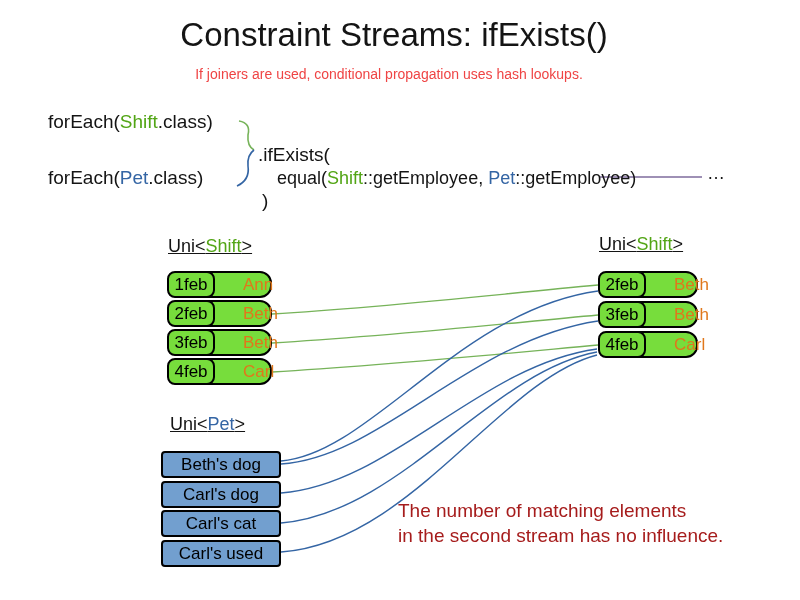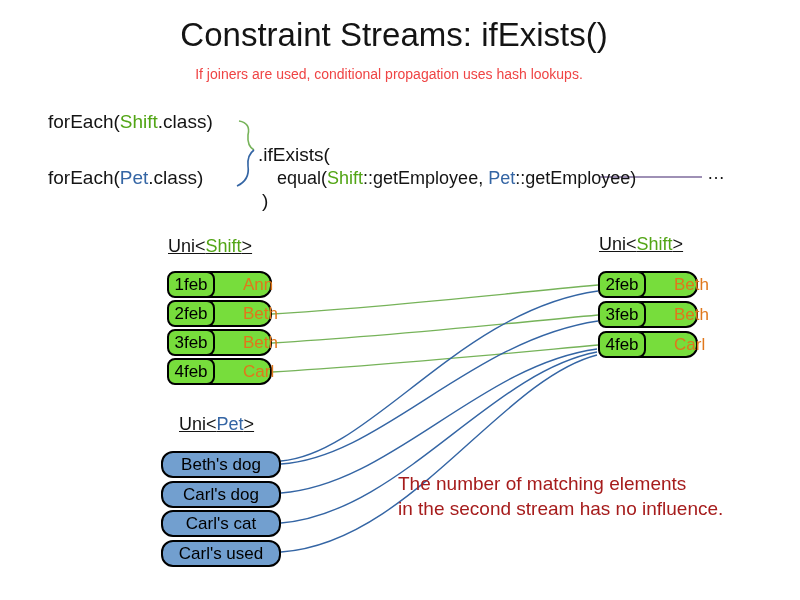--- a/index.html
+++ b/index.html
@@ -23,24 +23,24 @@
   .date-cell{
     position:absolute;left:-2px;top:-2px;height:23px;width:44px;background:#77DD3C;
     border:2px solid #000;border-radius:8px;display:flex;align-items:center;justify-content:center;
     font-size:17px;color:#000;
   }
   .name-cell{
     position:absolute;left:46px;right:0;text-align:center;font-size:17px;
   }
   .pet-row{
     position:absolute;height:23px;width:116px;background:#729FCF;border:2px solid #000;
-    border-radius:12px;display:flex;align-items:center;justify-content:center;
+    border-radius:4px;display:flex;align-items:center;justify-content:center;
     font-size:17px;color:#000;
   }
-  #note{top:471px;left:398px;font-size:19px;line-height:25px;color:#A61C1C;white-space:pre;}
+  #note{top:498px;left:398px;font-size:19px;line-height:25px;color:#A61C1C;white-space:pre;}
   #ellipsis{top:163px;left:707px;font-size:18px;color:#141414;}
   svg path{fill:none;stroke-width:1.4px;}
   svg path.brace{stroke-width:1.6px;}
   svg path.joiner{stroke-width:1.5px;}
 </style>
 </head>
 <body>
 
 <div id="slide">
 
@@ -104,21 +104,21 @@
   </div>
   <div class="row" style="left:598px;top:301px;width:96px;">
     <div class="date-cell">3feb</div>
     <div class="name-cell orange-text">Beth</div>
   </div>
   <div class="row" style="left:598px;top:331px;width:96px;">
     <div class="date-cell">4feb</div>
     <div class="name-cell orange-text">Carl</div>
   </div>
 
-  <div class="abs tbl-label" style="left:170px;top:414px;margin-left:9px;"><span>Uni&lt;</span><span class="blue-text">Pet</span><span>&gt;</span></div>
+  <div class="abs tbl-label" style="left:170px;top:414px;"><span>Uni&lt;</span><span class="blue-text">Pet</span><span>&gt;</span></div>
 
   <div class="pet-row" style="left:161px;top:451px;">Beth's dog</div>
   <div class="pet-row" style="left:161px;top:481px;">Carl's dog</div>
   <div class="pet-row" style="left:161px;top:510px;">Carl's cat</div>
   <div class="pet-row" style="left:161px;top:540px;">Carl's used</div>
 
   <div id="note" class="abs"><span>The number of matching elements</span><br><span>in the second stream has no influence.</span></div>
 
 </div>
 

